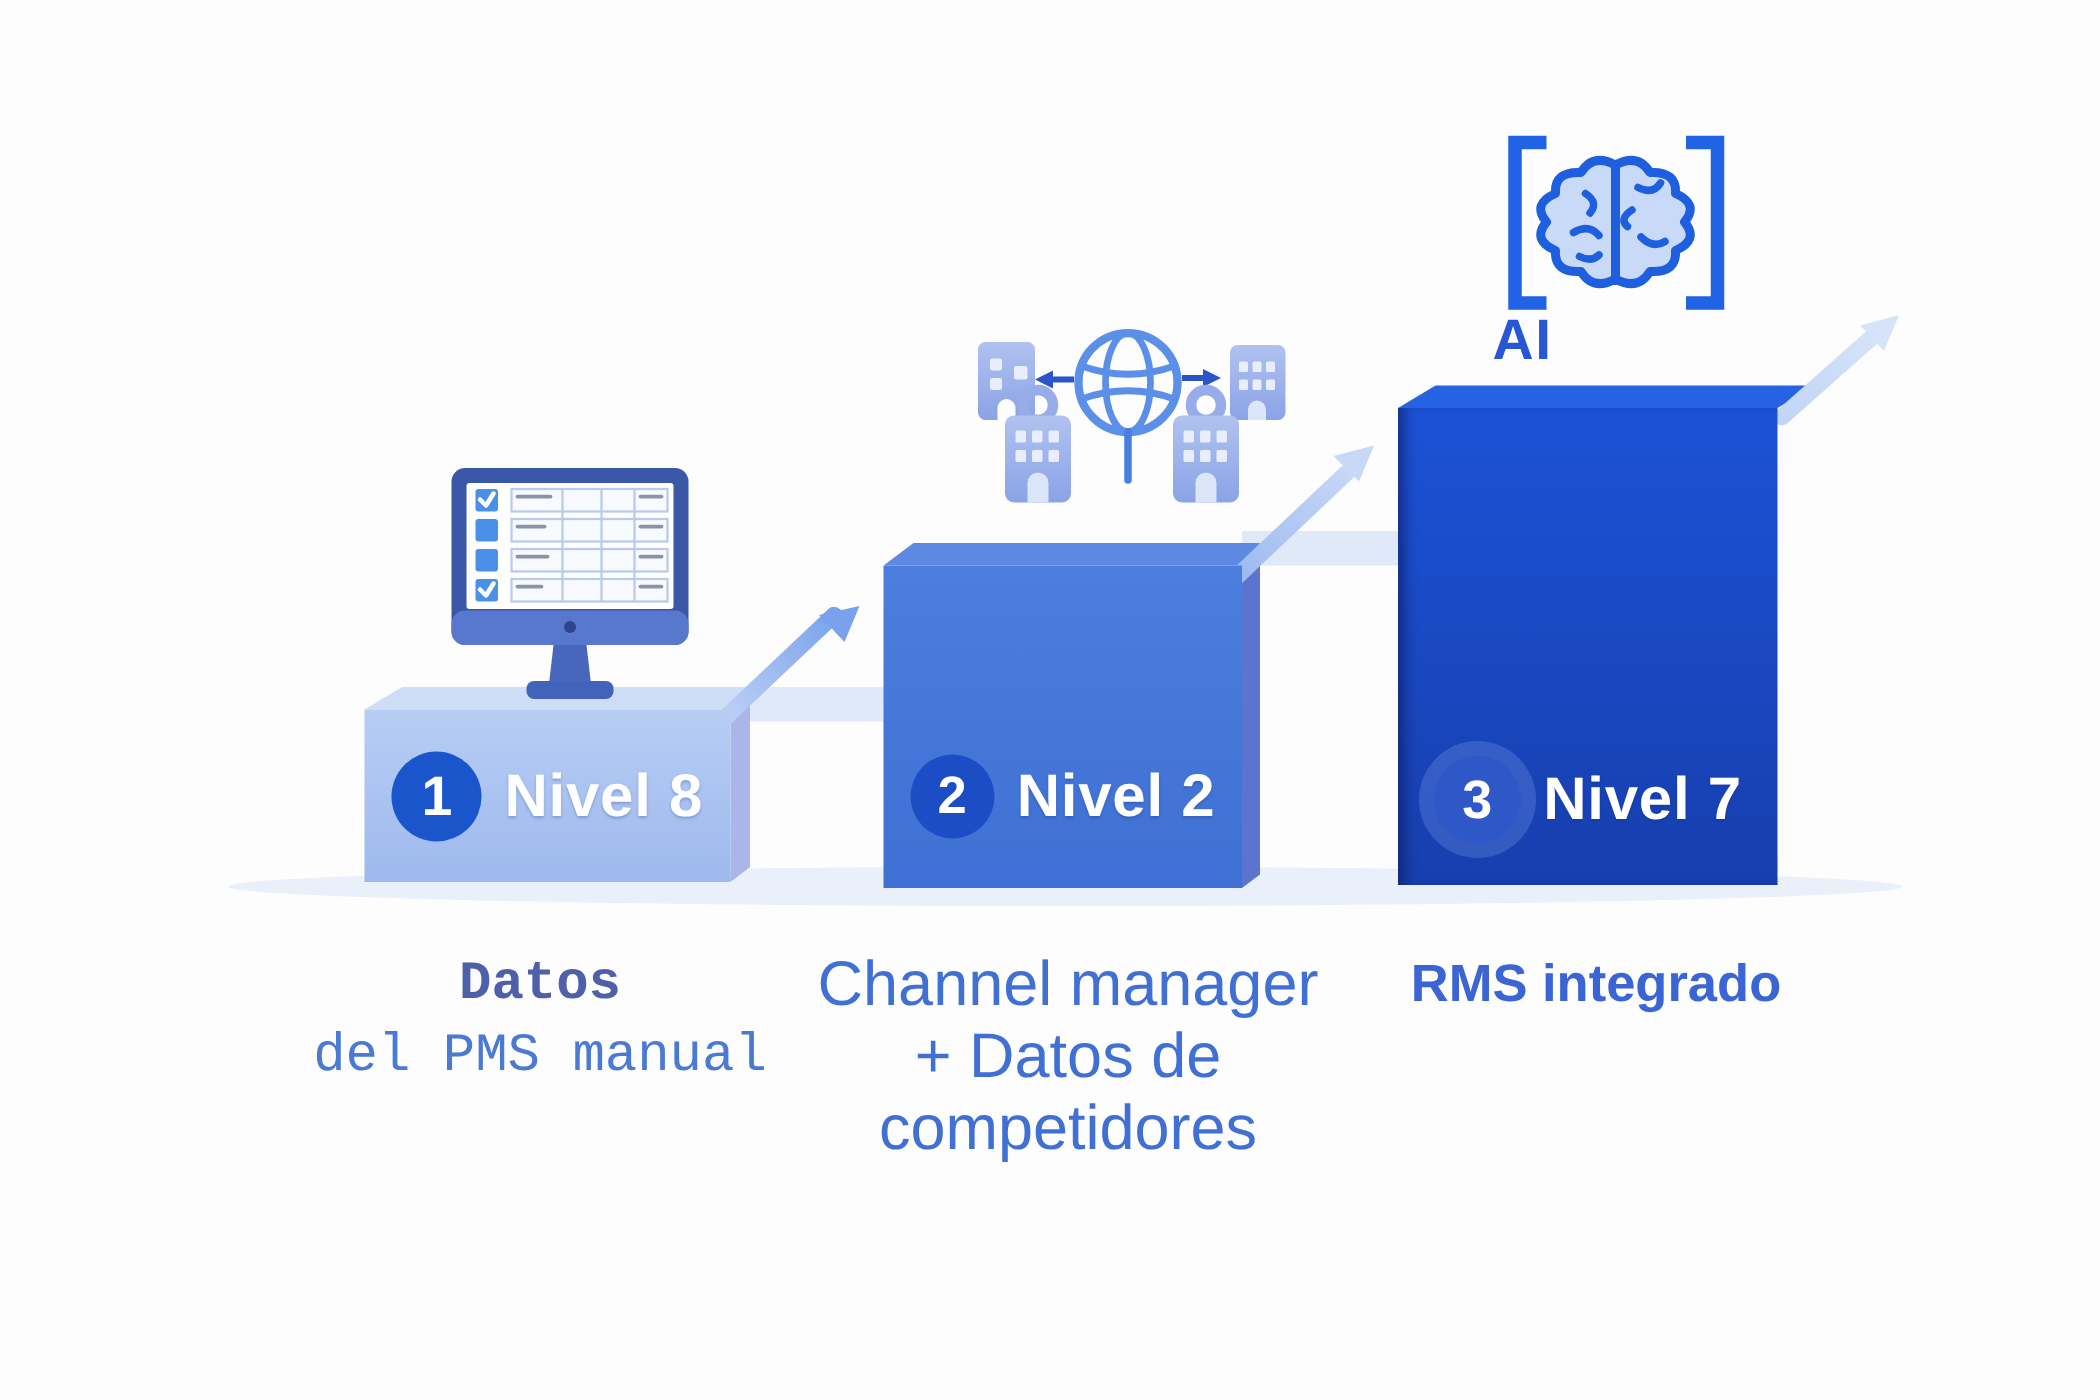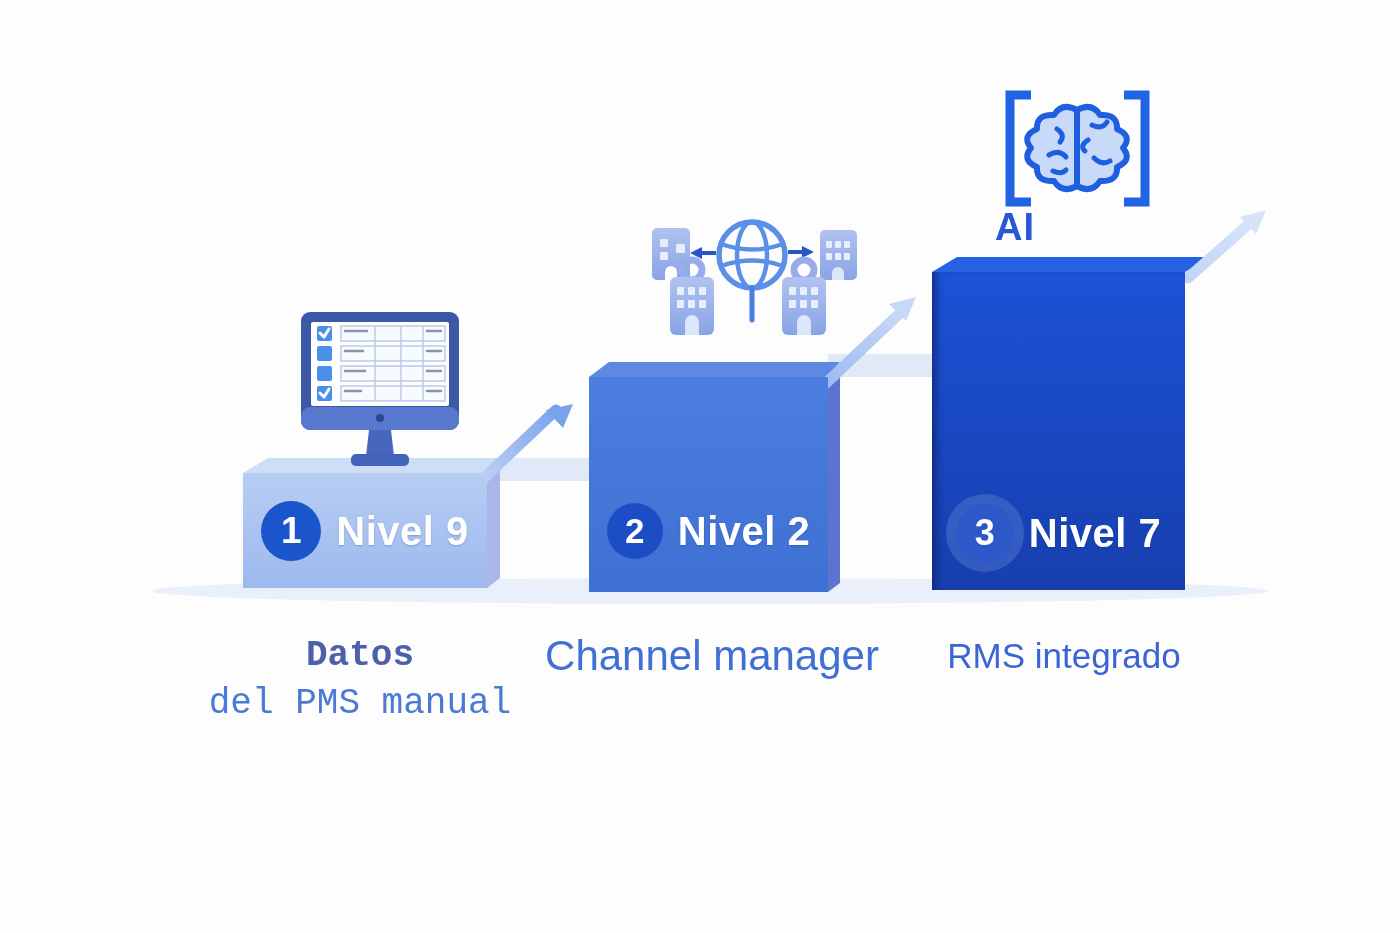--- a/index.html
+++ b/index.html
@@ -39,21 +39,21 @@
   
   .caption{position:absolute;width:460px;text-align:center;line-height:48px;}
   .caption .l1{display:block;}
   .caption .l2{display:block;}
   .caption.c1{left:130px;top:632px;font-family:Liberation Mono, monospace;}
   .caption.c1 .l1{font-size:36px;font-weight:700;color:var(--cap1a,#4d60a9);}
   .caption.c1 .l2{font-size:36px;font-weight:400;color:var(--cap1b,#4b7ad4);}
   .caption.c2{left:482px;top:632px;}
   .caption.c2 .l1,.caption.c2 .l2{font-size:42px;font-weight:400;color:var(--cap2,#4070d4);}
   .caption.c3{left:834px;top:632px;}
-  .caption.c3 .l1,.caption.c3 .l2{font-size:35px;font-weight:400;color:var(--cap3,#3b64d4);}
+  .caption.c3 .l1,.caption.c3 .l2{font-size:35px;font-weight:700;color:var(--cap3,#3b64d4);}
 
   .ai-label{position:absolute;left:995px;top:206px;width:165px;text-align:left;
     font-size:38px;font-weight:700;color:var(--ai,#2857d4);letter-spacing:1px;}
 </style>
 </head>
 <body>
 
 <div class="stage">
 
   <svg class="abs" style="left:0;top:0" width="1400" height="933" viewBox="0 0 1400 933">
@@ -97,21 +97,21 @@
 
     <g>
       <line x1="1188" y1="278" x2="1250" y2="223" stroke="url(#ga3)" stroke-width="11" stroke-linecap="round"></line>
       <polygon points="1266,210 1240,217 1256,234" fill="#d6e3f9"></polygon>
     </g>
   </svg>
 
   <div class="block-front b1">
     <div class="level-row">
       <div class="badge">1</div>
-      <div class="level-label">Nivel 9</div>
+      <div class="level-label">Nivel 8</div>
     </div>
   </div>
 
   <svg class="abs" style="left:295px;top:306px" width="170" height="165" viewBox="0 0 170 165">
     <rect x="6" y="6" width="158" height="118" rx="9" fill="#3a57a8"></rect>
     <rect x="16" y="16" width="138" height="84" rx="2" fill="#fefefe"></rect>
 
     <rect x="22" y="20" width="15" height="15" rx="2" fill="#4a90e8"></rect>
     <polyline points="25,27 29,31 34,23" fill="none" stroke="#ffffff" stroke-width="3" stroke-linecap="round" stroke-linejoin="round"></polyline>
     <rect x="22" y="40" width="15" height="15" rx="2" fill="#4a90e8"></rect>
@@ -257,18 +257,19 @@
     </g>
   </svg>
   <div class="ai-label">AI</div>
 
   <div class="caption c1">
     <span class="l1">Datos</span>
     <span class="l2">del PMS manual</span>
   </div>
   <div class="caption c2">
     <span class="l1">Channel manager</span>
+    <span class="l2">+ Datos de competidores</span>
   </div>
   <div class="caption c3">
     <span class="l1">RMS integrado</span>
   </div>
 
 </div>
 
 </body></html>

